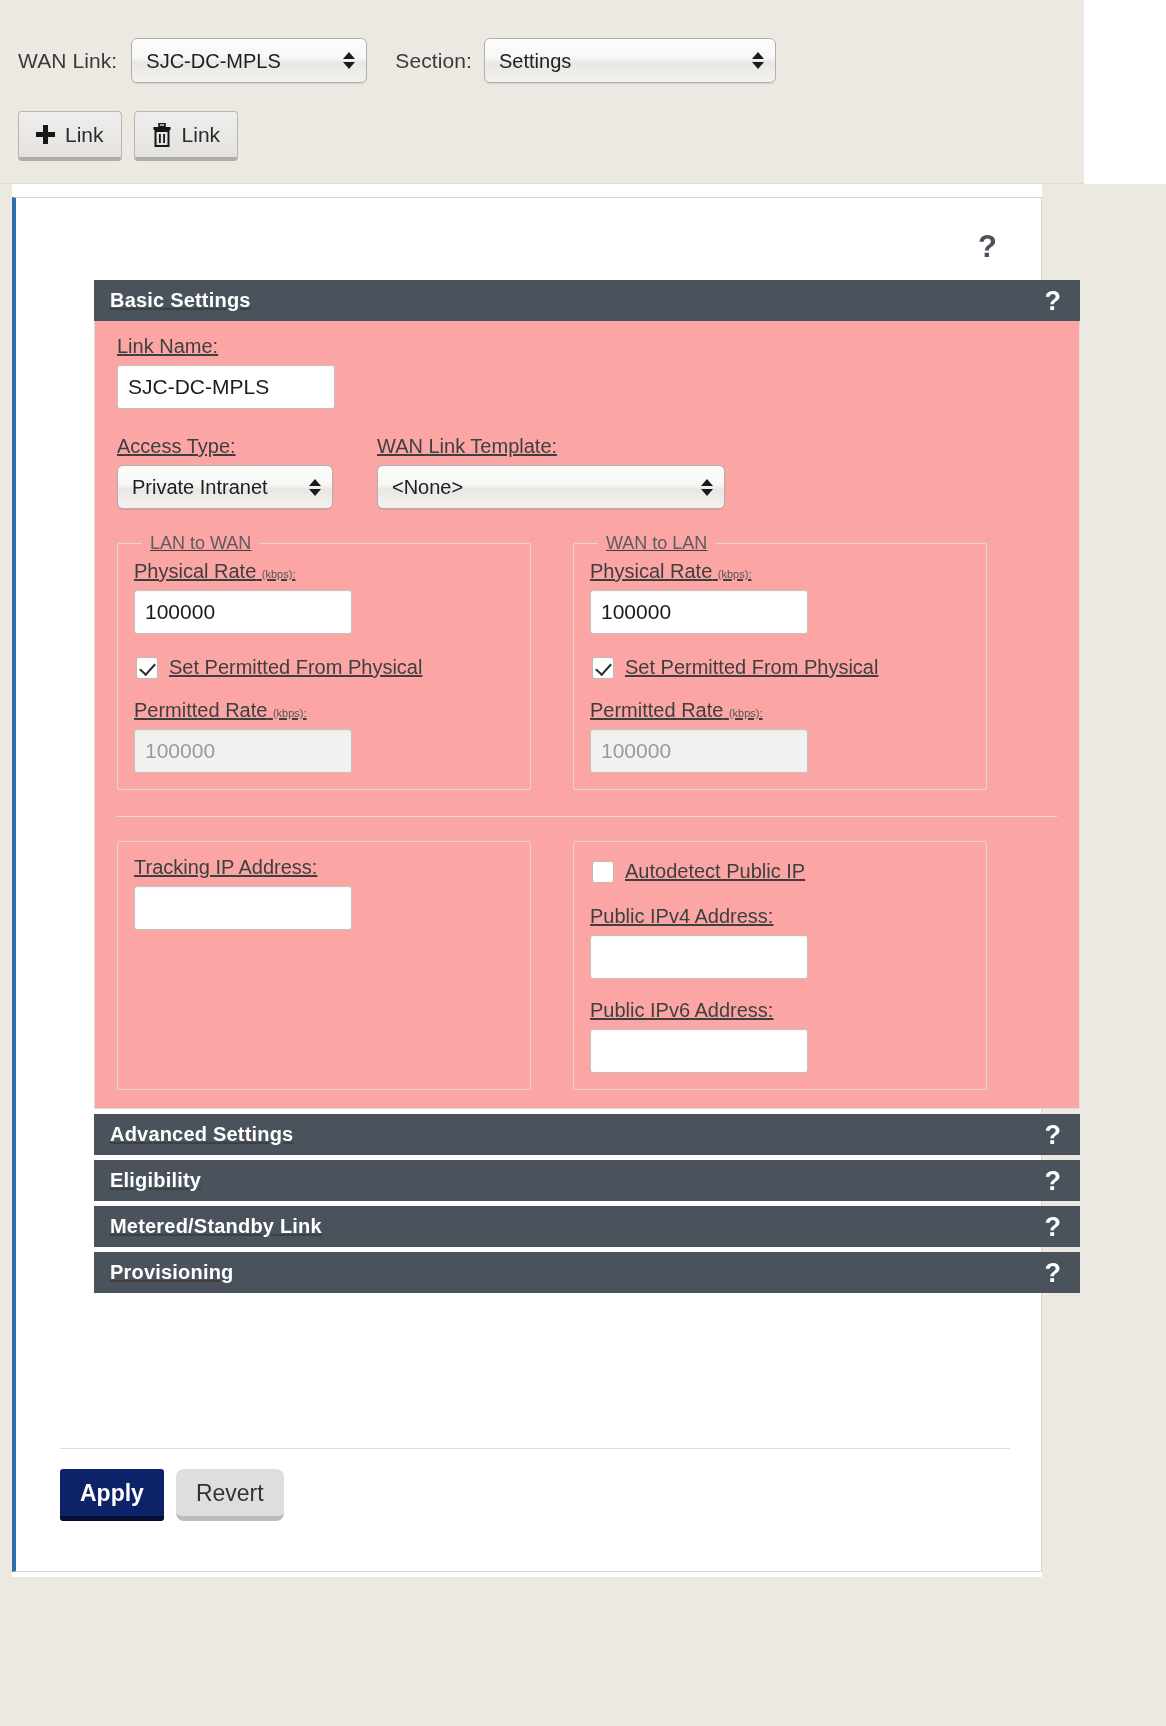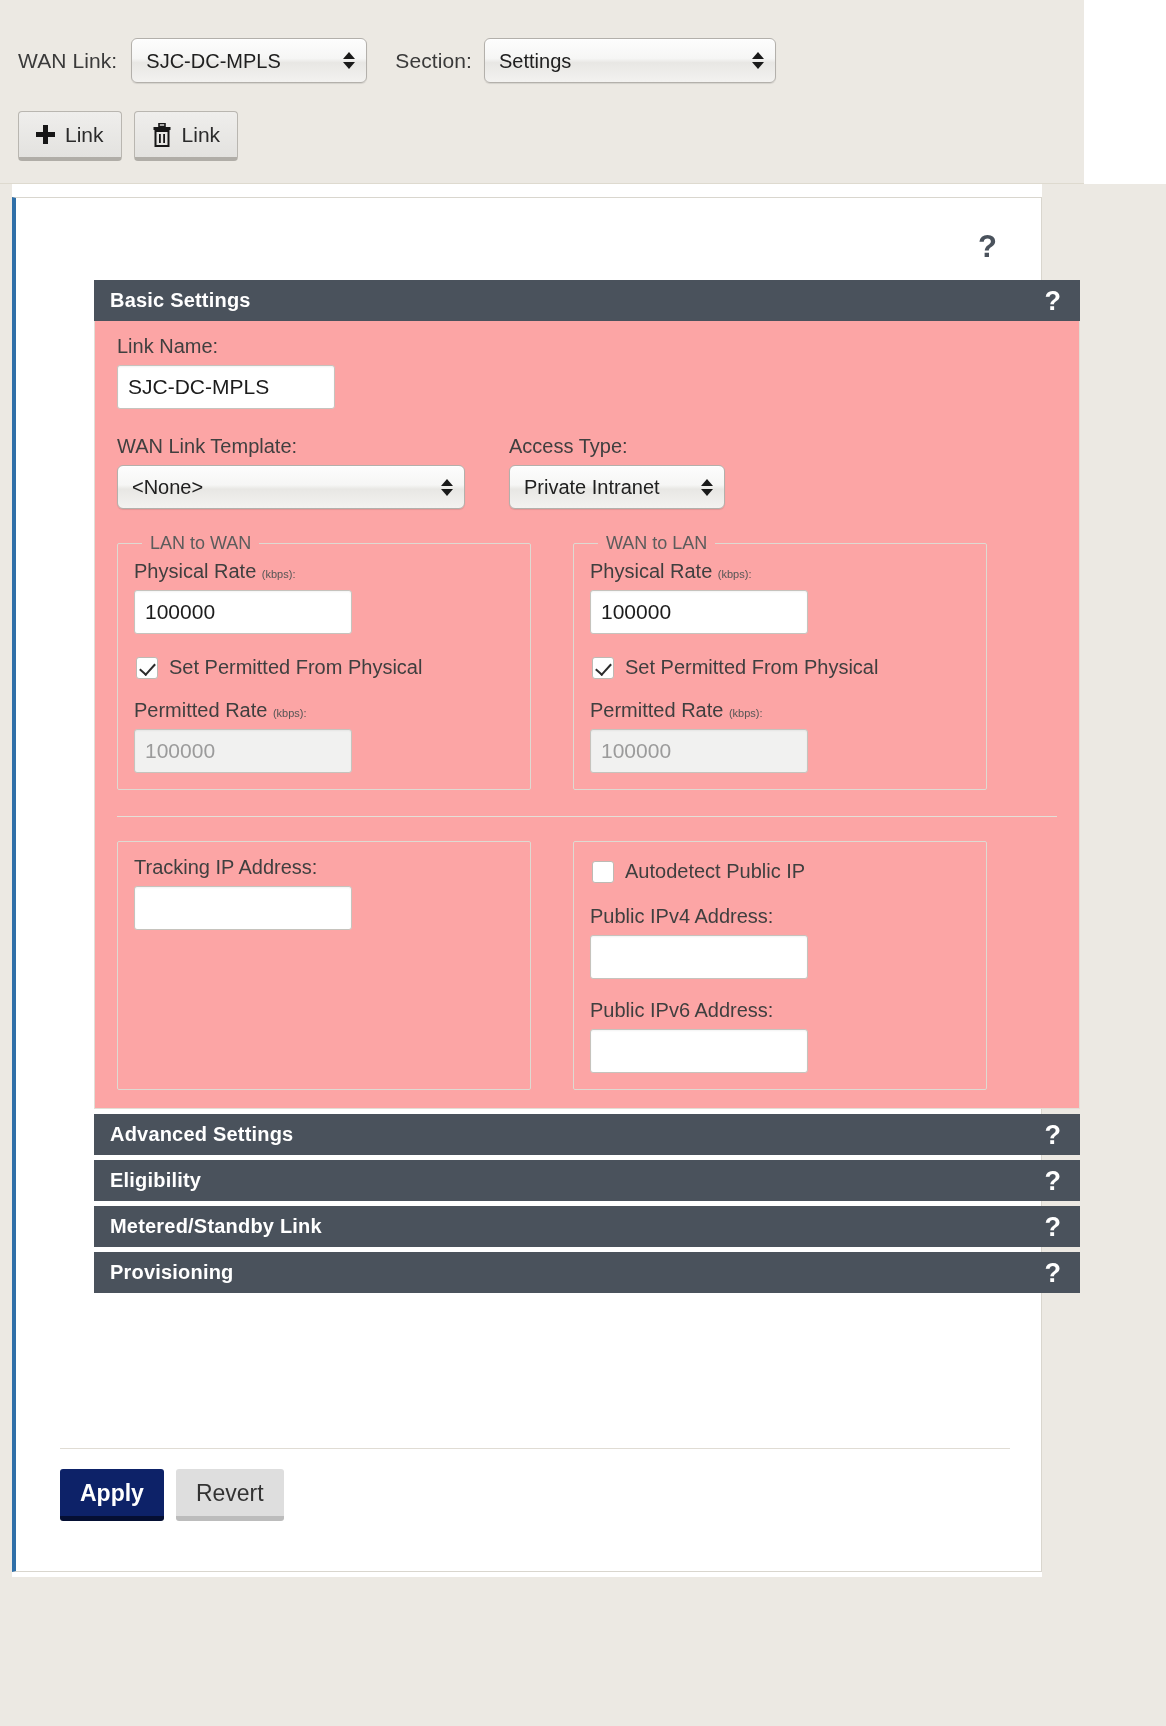--- a/index.html
+++ b/index.html
@@ -104,20 +104,21 @@
   .help-top {
     position: absolute; right: 44px; top: 33px;
     font-size: 31px; font-weight: bold; color: #4a525c;
     cursor: pointer; line-height: 1;
   }
 
   .form-area {
     position: absolute;
     left: 78px; top: 82px;
     width: 986px;
+    text-decoration: underline;
   }
 
   
   .bar {
     position: relative;
     background: #4a525c;
     height: 41px;
     display: flex; align-items: center;
     padding: 0 16px;
     cursor: pointer;
@@ -227,21 +228,21 @@
     color: #fff;
     font-size: 23px; font-weight: bold;
     padding: 11px 20px 9px 20px;
     cursor: pointer;
     font-family: "Liberation Sans", sans-serif;
   }
   .btn-revert {
     background: #dedede;
     border: none;
     border-bottom: 5px solid #bcbcbc;
-    border-radius: 3px;
+    border-radius: 8px;
     color: #333;
     font-size: 23px;
     padding: 11px 20px 9px 20px;
     cursor: pointer;
     font-family: "Liberation Sans", sans-serif;
   }
   .action-sep {
     position: absolute; left: 44px; top: 1250px;
     width: 950px; height: 1px; background: #e0dcd4;
   }
@@ -329,39 +330,39 @@
 
       <div>
         <div class="field-label">Link Name:</div>
         <input class="txt" type="text" value="SJC-DC-MPLS" style="">
       </div>
 
       <div class="row-gap-1"></div>
 
       <div class="two-col">
         <div>
+          <div class="field-label">Access Type:</div>
+          <div class="select-box ddl">
+            <span class="sel-text">Private Intranet</span>
+            <span class="spin">
+                <i class="up"></i>
+                <i class="down"></i>
+              </span>
+          </div>
+        </div>
+        <div>
           <div class="field-label">WAN Link Template:</div>
           <div class="select-box ddl ddl-wide">
             <span class="sel-text">&lt;None&gt;</span>
             <span class="spin">
                 <i class="up"></i>
                 <i class="down"></i>
               </span>
           </div>
         </div>
-        <div>
-          <div class="field-label">Access Type:</div>
-          <div class="select-box ddl">
-            <span class="sel-text">Private Intranet</span>
-            <span class="spin">
-                <i class="up"></i>
-                <i class="down"></i>
-              </span>
-          </div>
-        </div>
       </div>
 
       <div class="fsrow">
 
         <fieldset class="fs">
           <legend>LAN to WAN</legend>
           <div class="field-label">
             <span>Physical Rate</span>
             <span class="unit">(kbps):</span>
           </div>

